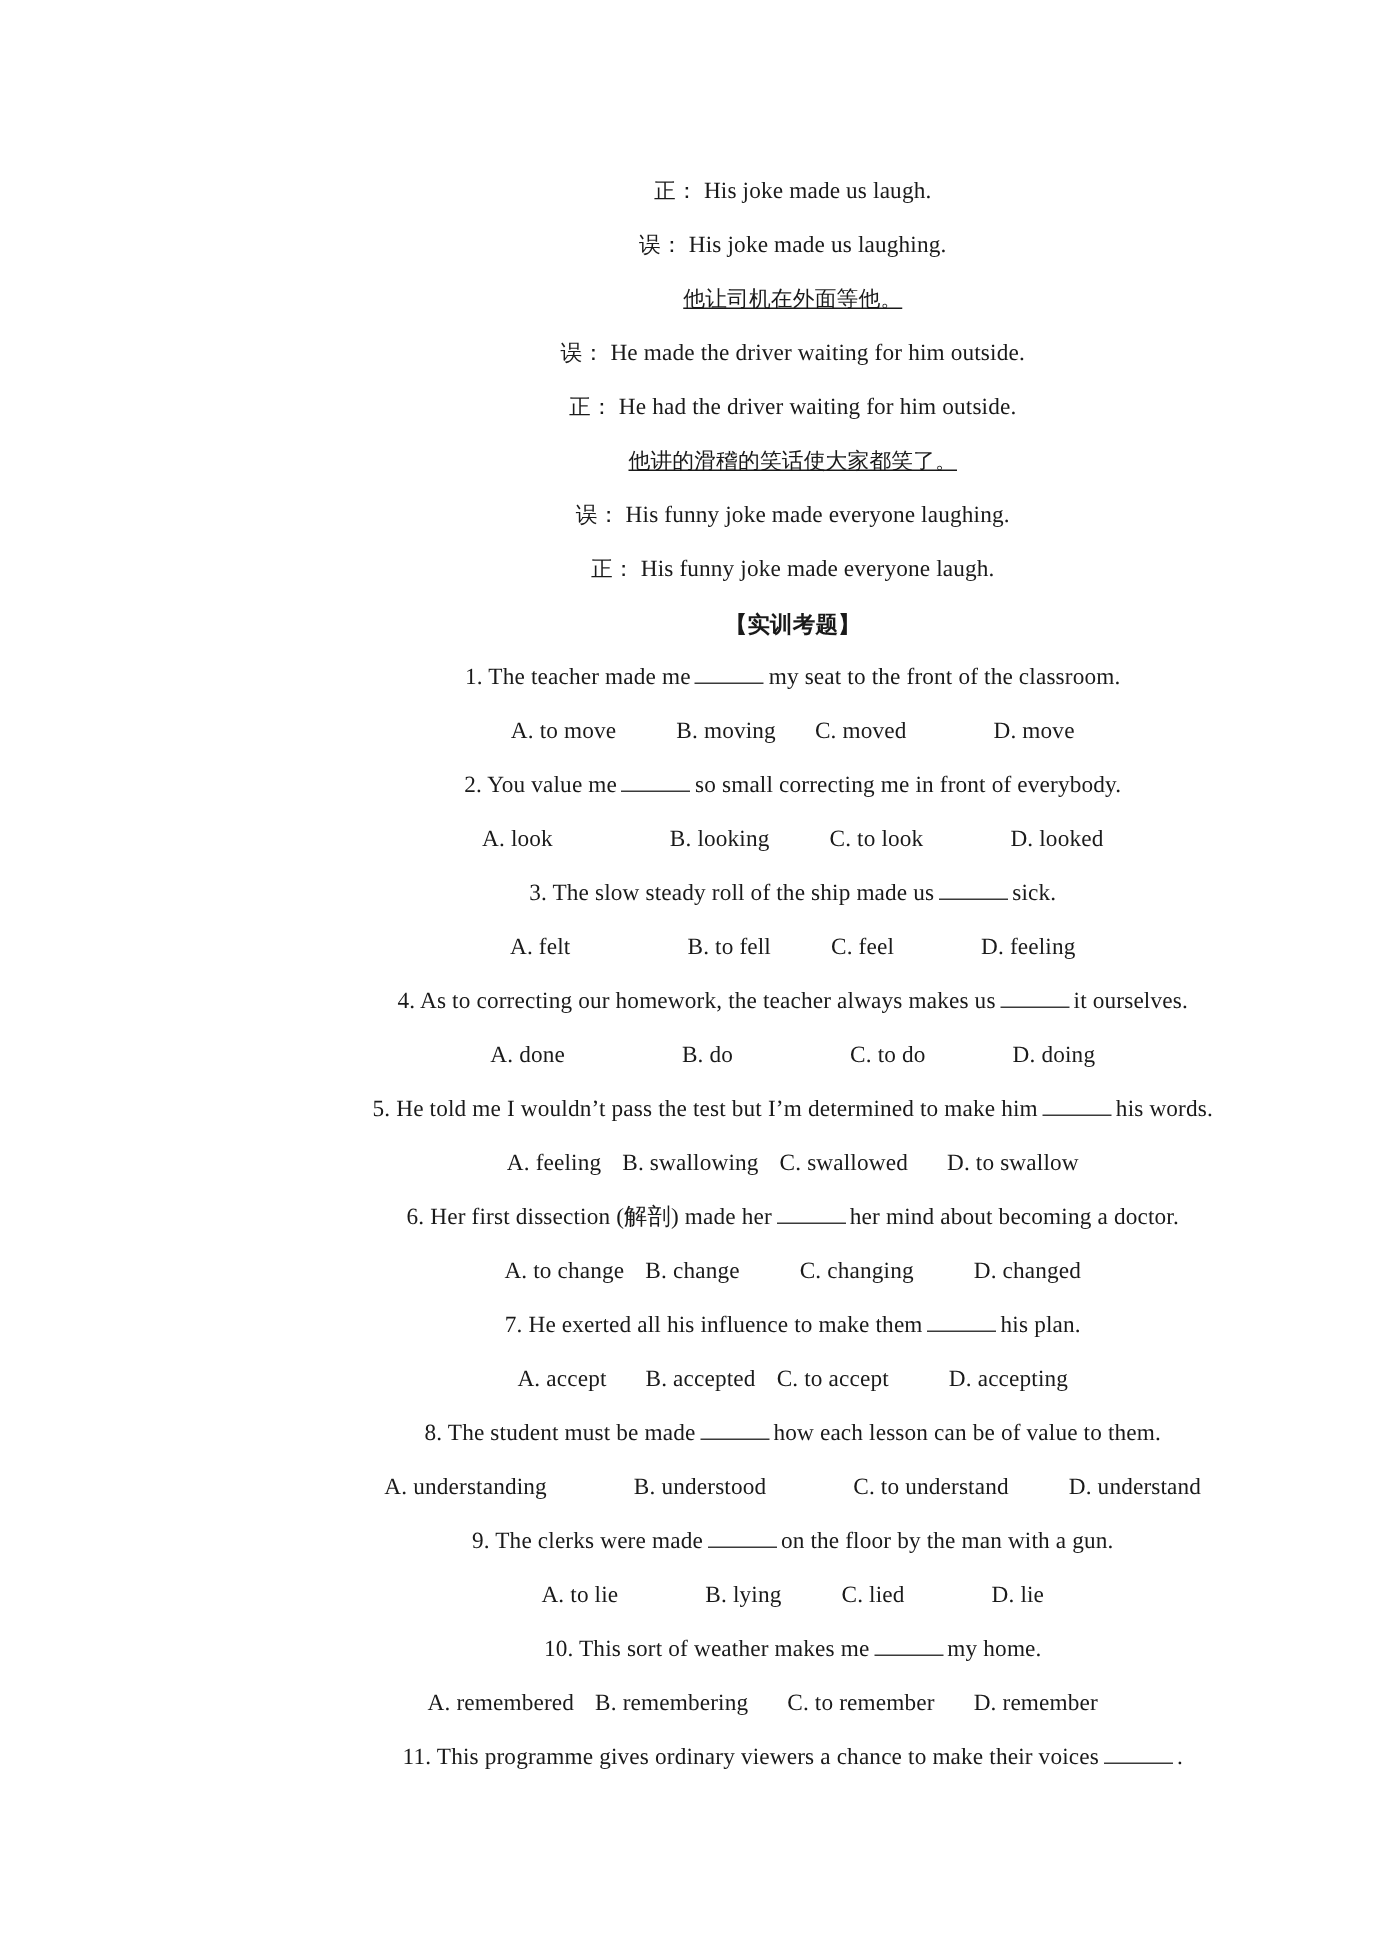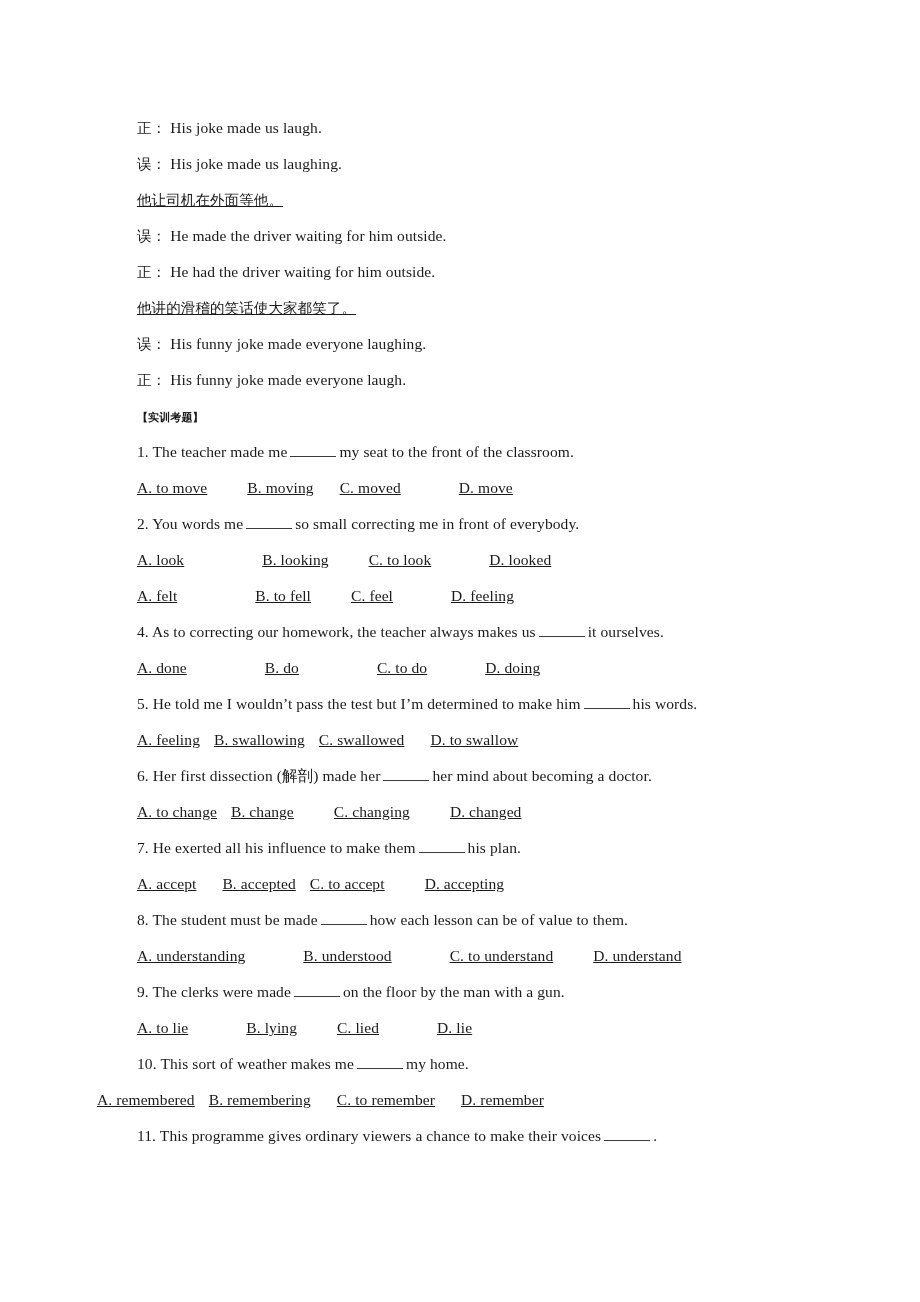--- a/index.html
+++ b/index.html
@@ -15,20 +15,21 @@
     -webkit-font-smoothing: antialiased;
   }
   #page {
     position: relative;
     width: 920px;
     height: 1302px;
     box-sizing: border-box;
     padding: 110px 0 0 0;
     background: #ffffff;
     overflow: hidden;
+    text-align: center;
   }
   .line {
     margin: 0;
     padding: 0 0 0 137px;
     height: 36px;
     line-height: 36px;
     font-size: 15.5px;
     white-space: nowrap;
     letter-spacing: 0.1px;
   }
@@ -43,33 +44,32 @@
   }
   .line.indented {
     padding-left: 97px;
   }
   .zh {
     font-family: "DejaVu Sans", "Liberation Sans", sans-serif;
     font-size: 14.5px;
   }
   .heading .zh {
     font-weight: bold;
-    font-size: 11px;
+    font-size: 15px;
   }
   .blank {
     display: inline-block;
     border-bottom: 1px solid #3a3a3a;
     width: 46px;
     height: 0.82em;
     margin: 0 3px;
     vertical-align: baseline;
   }
   .opt {
     display: inline-block;
-    text-decoration: underline;
   }
   .g-sm  { display: inline-block; width: 14px; }
   .g-md  { display: inline-block; width: 26px; }
   .g-lg  { display: inline-block; width: 40px; }
   .g-xl  { display: inline-block; width: 58px; }
   .g-xxl { display: inline-block; width: 78px; }
 </style>
 </head>
 <body>
 
@@ -95,23 +95,24 @@
 
   </div>
 
   <p class="line heading"><span class="zh">【实训考题】</span></p>
 
   <div>
 
     <p class="line"><span>1.</span> <span>The teacher made me</span><span class="blank"></span><span>my seat to the front of the classroom.</span></p>
     <p class="line"><span class="opt">A. to move</span><span class="g-lg"></span><span class="opt">B. moving</span><span class="g-md"></span><span class="opt">C. moved</span><span class="g-xl"></span><span class="opt">D. move</span></p>
 
-    <p class="line"><span>2.</span> <span>You words me</span><span class="blank"></span><span>so small correcting me in front of everybody.</span></p>
+    <p class="line"><span>2.</span> <span>You value me</span><span class="blank"></span><span>so small correcting me in front of everybody.</span></p>
     <p class="line"><span class="opt">A. look</span><span class="g-xxl"></span><span class="opt">B. looking</span><span class="g-lg"></span><span class="opt">C. to look</span><span class="g-xl"></span><span class="opt">D. looked</span></p>
 
+    <p class="line"><span>3.</span> <span>The slow steady roll of the ship made us</span><span class="blank"></span><span>sick.</span></p>
     <p class="line"><span class="opt">A. felt</span><span class="g-xxl"></span><span class="opt">B. to fell</span><span class="g-lg"></span><span class="opt">C. feel</span><span class="g-xl"></span><span class="opt">D. feeling</span></p>
 
     <p class="line"><span>4.</span> <span>As to correcting our homework, the teacher always makes us</span><span class="blank"></span><span>it ourselves.</span></p>
     <p class="line"><span class="opt">A. done</span><span class="g-xxl"></span><span class="opt">B. do</span><span class="g-xxl"></span><span class="opt">C. to do</span><span class="g-xl"></span><span class="opt">D. doing</span></p>
 
     <p class="line"><span>5.</span> <span>He told me I wouldn’t pass the test but I’m determined to make him</span><span class="blank"></span><span>his words.</span></p>
     <p class="line"><span class="opt">A. feeling</span><span class="g-sm"></span><span class="opt">B. swallowing</span><span class="g-sm"></span><span class="opt">C. swallowed</span><span class="g-md"></span><span class="opt">D. to swallow</span></p>
 
     <p class="line"><span>6.</span> <span>Her first dissection (解剖) made her</span><span class="blank"></span><span>her mind about becoming a doctor.</span></p>
     <p class="line"><span class="opt">A. to change</span><span class="g-sm"></span><span class="opt">B. change</span><span class="g-lg"></span><span class="opt">C. changing</span><span class="g-lg"></span><span class="opt">D. changed</span></p>

